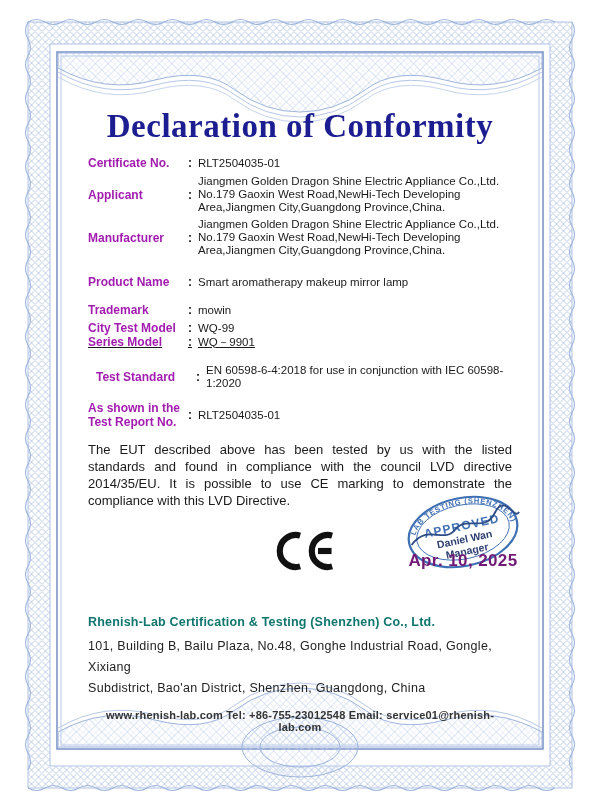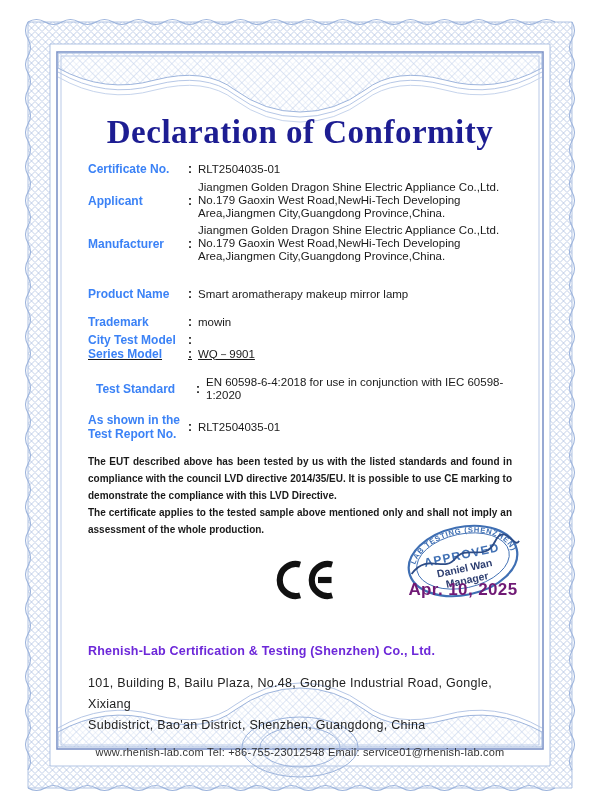--- a/index.html
+++ b/index.html
@@ -2,57 +2,57 @@
 <html><head>
 <meta charset="utf-8">
 <style>
   html,body{margin:0;padding:0;}
   body{
     width:600px;height:800px;background:#ffffff;position:relative;overflow:hidden;
     font-family:"Liberation Sans","DejaVu Sans",sans-serif;color:#1a1a1a;
   }
   .page{position:absolute;inset:0;width:600px;height:800px;}
   .border-layer{position:absolute;inset:0;z-index:0;}
-  .content{position:absolute;left:88px;top:6px;width:424px;z-index:2;padding-top:108px;}
+  .content{position:absolute;left:88px;top:0;width:424px;z-index:2;padding-top:108px;}
 
   h1.title{
     margin:0;text-align:center;font-family:"Liberation Serif","DejaVu Serif",serif;
     font-weight:bold;font-size:33px;line-height:36px;color:#1d1d92;letter-spacing:0.5px;
   }
 
   .table{margin-top:12px;}
   .row{display:grid;grid-template-columns:94px 16px 1fr;align-items:center;}
-  .lbl{font-weight:bold;font-size:12px;line-height:14px;color:#3b82f6;}
+  .lbl{font-weight:bold;font-size:12px;line-height:14px;color:#a21caf;}
   .colon{font-weight:bold;font-size:12px;text-align:center;color:#111;}
   .val{font-size:11.5px;line-height:13px;color:#1a1a1a;white-space:pre-line;}
   .r0{margin-top:0;}
   .r1{margin-top:5px;}
   .r2{margin-top:4px;}
-  .r3{margin-top:24px;}
+  .r3{margin-top:18px;}
   .r4{margin-top:14px;}
   .r5{margin-top:4px;}
   .r6{margin-top:0;text-decoration:underline;}
   .r7{margin-top:15px;margin-left:8px;}
   .r8{margin-top:11px;}
 
   .statement{margin-top:12px;}
-  .statement p{margin:0;font-size:10px;line-height:17px;text-align:justify;color:#1a1a1a;font-weight:bold;}
+  .statement p{margin:0;font-size:13px;line-height:17px;text-align:justify;color:#1a1a1a;}
 
   .seal-area{position:relative;height:100px;margin-top:0;}
   .ce-wrap{position:absolute;left:182px;top:18px;width:64px;height:48px;}
   .stamp-wrap{position:absolute;left:300px;top:-25px;width:150px;height:100px;}
   .stamp-date{
     position:absolute;left:305px;top:42px;width:140px;text-align:center;
     font-weight:bold;font-size:17px;letter-spacing:0.4px;color:#701a75;
   }
 
   .issuer{margin-top:6px;}
-  .issuer-name{font-weight:bold;font-size:12.5px;line-height:15px;color:#6d28d9;letter-spacing:0.2px;}
-  .issuer-addr{margin-top:14px;font-size:12.5px;line-height:21px;color:#222;letter-spacing:0.3px;}
-  .contact-line{margin-top:10px;text-align:center;font-size:11px;color:#333;letter-spacing:0.2px;}
+  .issuer-name{font-weight:bold;font-size:12.5px;line-height:15px;color:#0f766e;letter-spacing:0.2px;}
+  .issuer-addr{margin-top:6px;font-size:12.5px;line-height:21px;color:#222;letter-spacing:0.3px;}
+  .contact-line{margin-top:10px;text-align:center;font-size:11px;color:#333;letter-spacing:0.2px;font-weight:bold;}
 </style>
 </head>
 <body>
 
 <div class="page">
 
   <svg class="border-layer" width="600" height="800" viewBox="0 0 600 800" xmlns="http://www.w3.org/2000/svg">
     <defs>
       <pattern id="lat" width="7" height="7" patternUnits="userSpaceOnUse">
         <path d="M0 3.5L3.5 0L7 3.5L3.5 7Z" fill="none" stroke="#a6bade" stroke-width="0.7"></path>
@@ -110,41 +110,41 @@
         <span class="val">Smart aromatherapy makeup mirror lamp</span>
       </div>
       <div class="row r4">
         <span class="lbl">Trademark</span>
         <span class="colon">:</span>
         <span class="val">mowin</span>
       </div>
       <div class="row r5">
         <span class="lbl">City Test Model</span>
         <span class="colon">:</span>
+        <span class="val">WQ-99</span>
       </div>
       <div class="row r6">
         <span class="lbl">Series Model</span>
         <span class="colon">:</span>
         <span class="val">WQ－9901</span>
       </div>
       <div class="row r7">
         <span class="lbl">Test Standard</span>
         <span class="colon">:</span>
         <span class="val">EN 60598-6-4:2018 for use in conjunction with IEC 60598-1:2020</span>
       </div>
       <div class="row r8">
         <span class="lbl">As shown in the Test Report No.</span>
         <span class="colon">:</span>
         <span class="val">RLT2504035-01</span>
       </div>
     </div>
 
     <div class="statement">
       <p>The EUT described above has been tested by us with the listed standards and found in compliance with the council LVD directive 2014/35/EU. It is possible to use CE marking to demonstrate the compliance with this LVD Directive.</p>
-      <p>The certificate applies to the tested sample above mentioned only and shall not imply an assessment of the whole production.</p>
     </div>
 
     <div class="seal-area">
 
       <div class="ce-wrap" aria-label="CE">
         <svg width="64" height="48" viewBox="0 0 104 66" xmlns="http://www.w3.org/2000/svg">
           <path d="M49 8 A26 26 0 1 0 49 58" fill="none" stroke="#111" stroke-width="10"></path>
           <path d="M101 8 A26 26 0 1 0 101 58" fill="none" stroke="#111" stroke-width="10"></path>
           <path d="M78 33 H100" fill="none" stroke="#111" stroke-width="10"></path>
         </svg>

